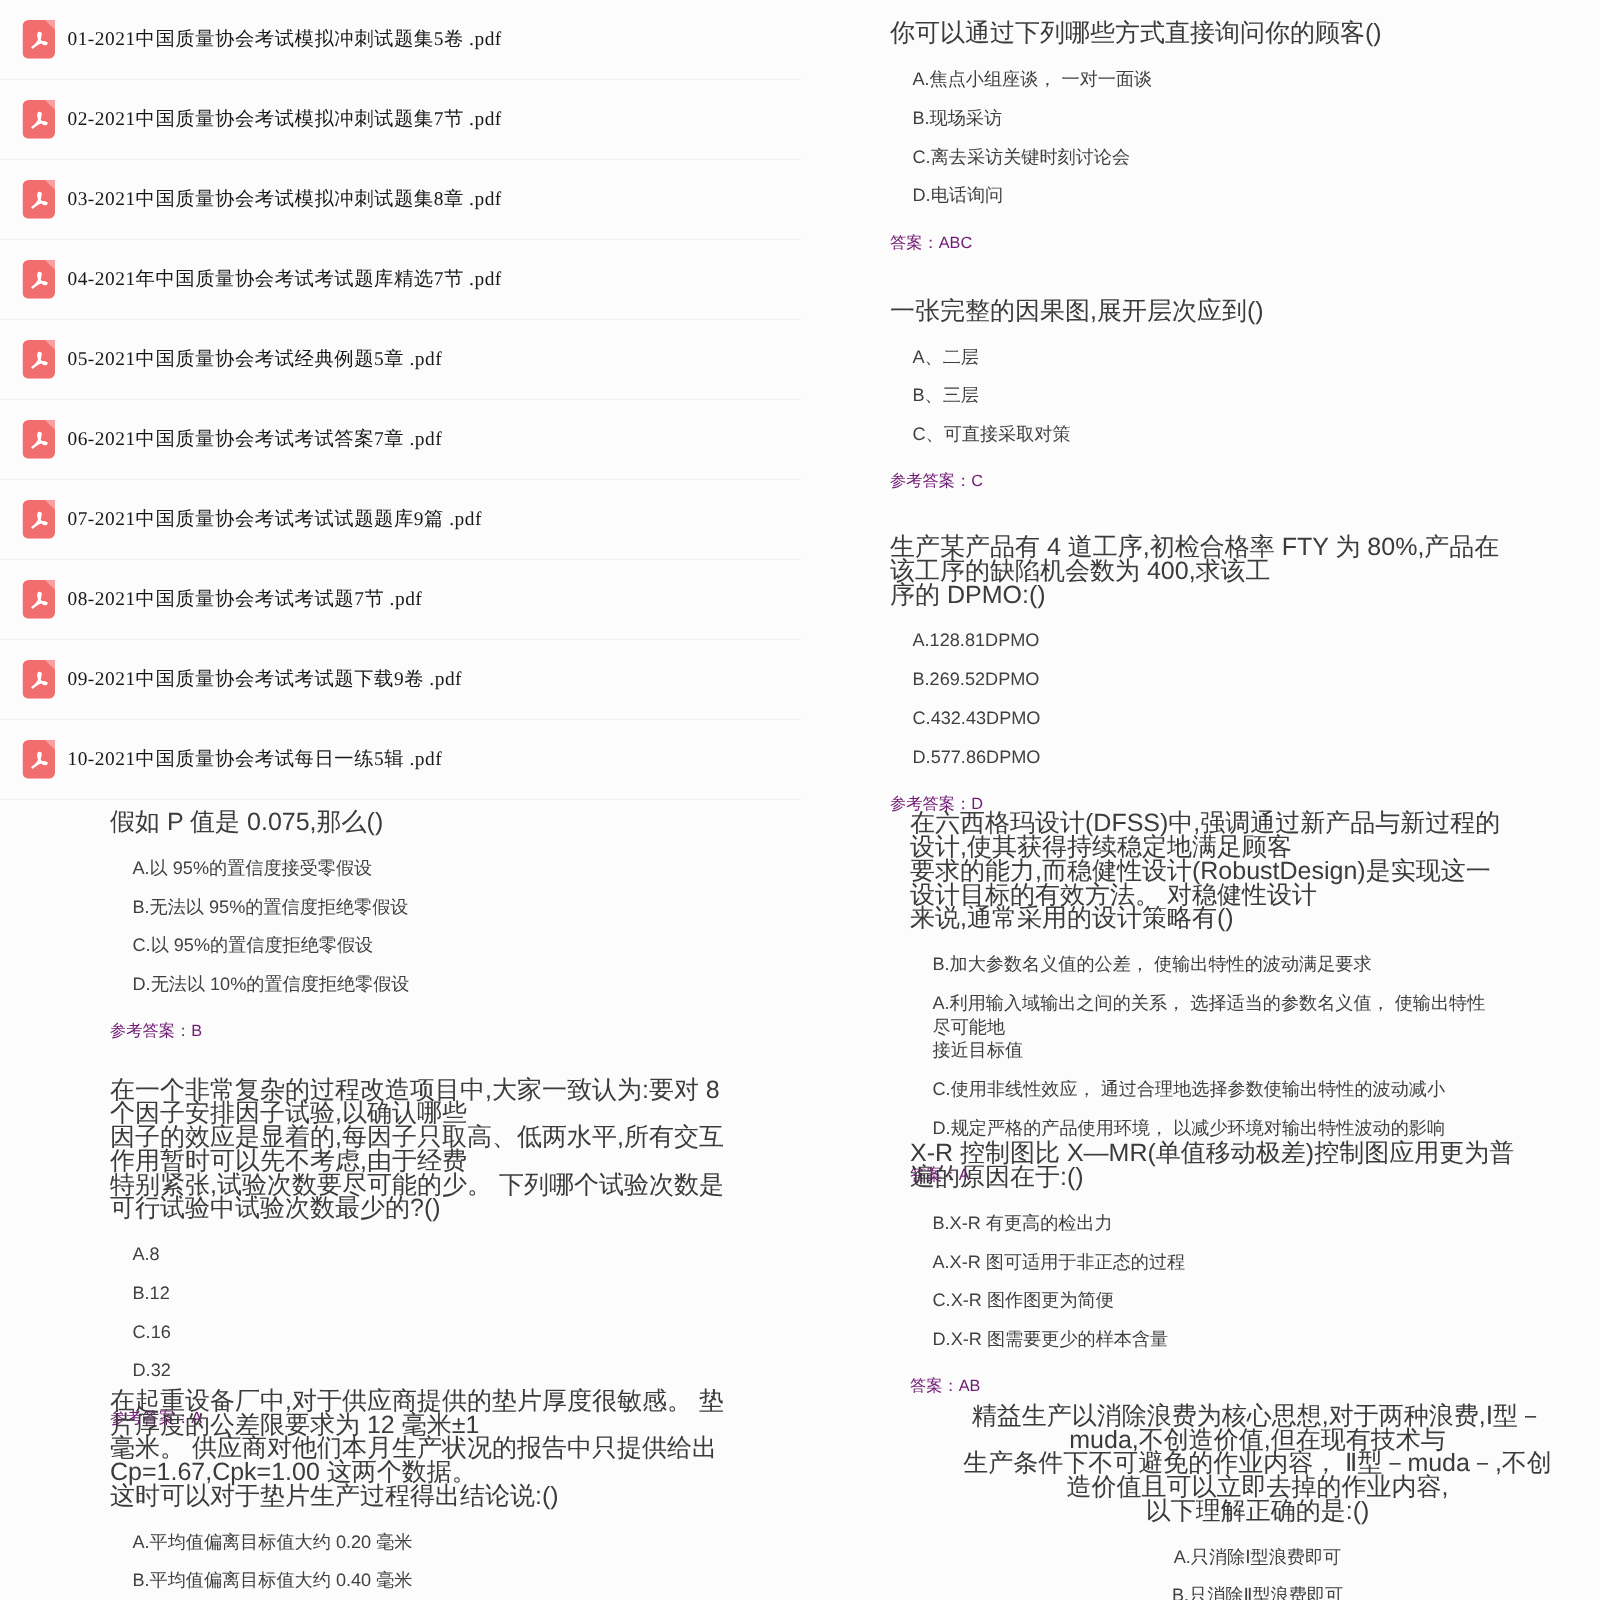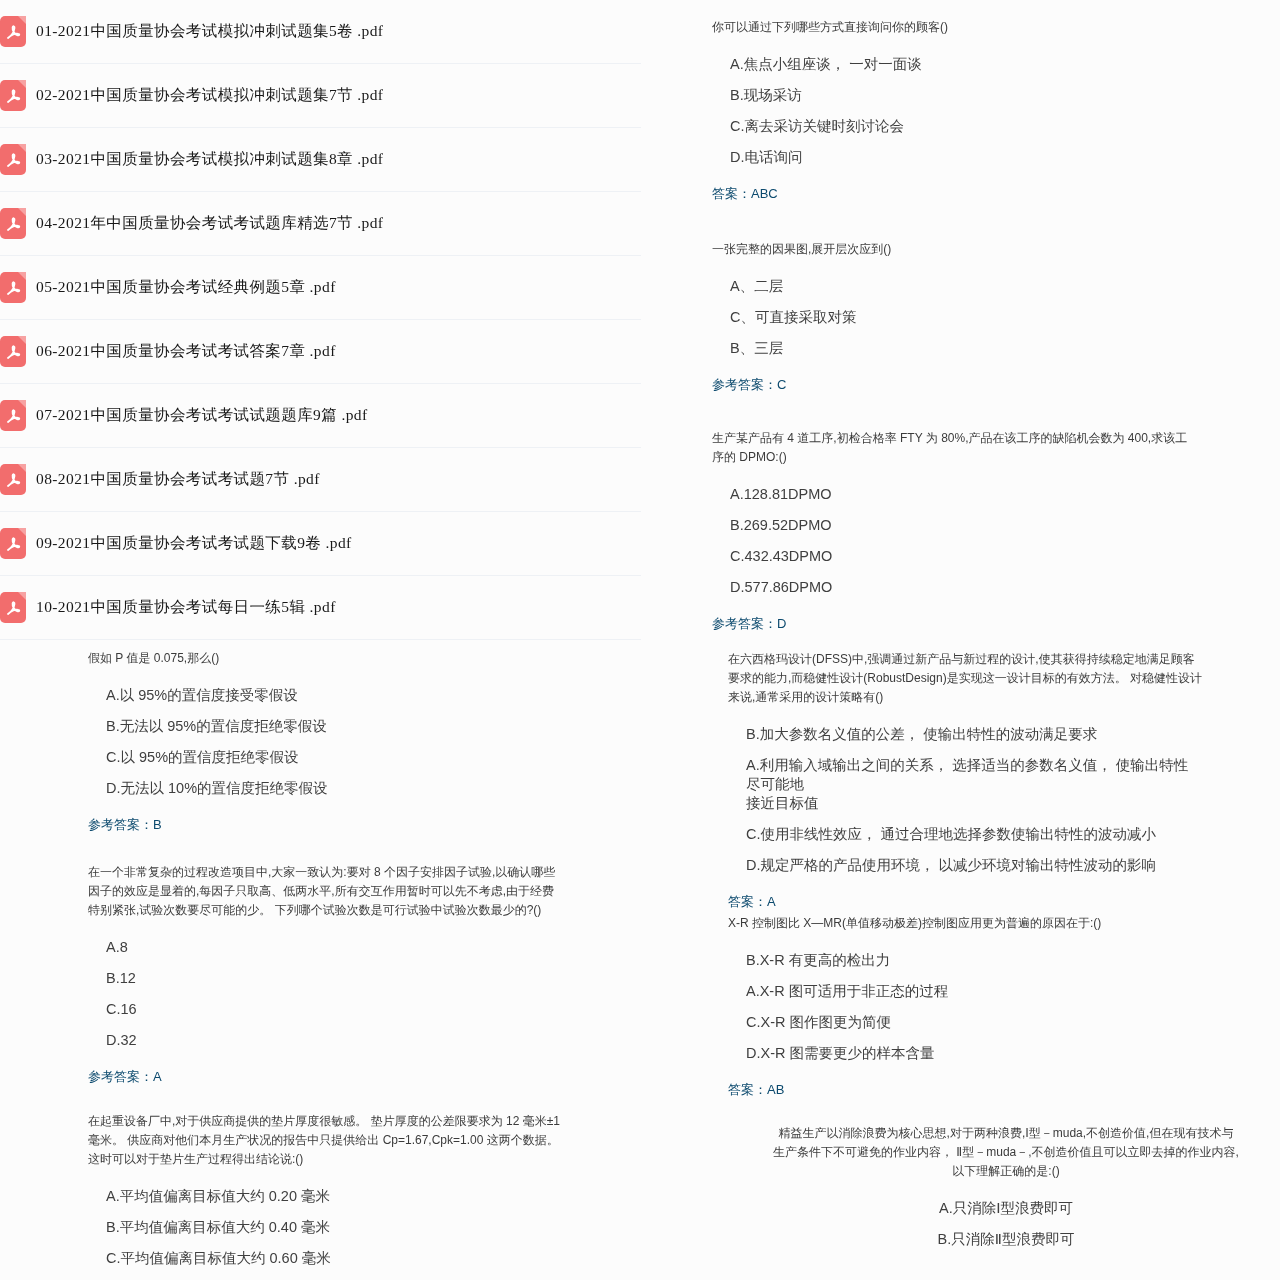--- a/index.html
+++ b/index.html
@@ -5,41 +5,41 @@
   html,body{margin:0;padding:0;}
   body{
     width:1280px;height:1280px;position:relative;overflow:hidden;
     background:#fcfcfc;
     font-family:"Liberation Sans","DejaVu Sans",sans-serif;
   }
   
   .file-list{position:absolute;left:0;top:0;width:641px;}
   .file-row{
     height:64px;display:flex;align-items:center;
-    border-bottom:1px solid #eef1f5;box-sizing:border-box;
+    border-bottom:1px solid #eef1f5;padding-left:18px;box-sizing:border-box;
     cursor:pointer;
     text-align:right;
   }
   .pdf-ico{flex:0 0 auto;display:block;}
   .file-label{
     margin-left:10px;
     font-family:"Liberation Serif","DejaVu Serif",serif;
     font-size:15.5px;color:#181818;letter-spacing:0.4px;
     white-space:nowrap;
   }
   
   .qblock{position:absolute;}
   .q-text{
-    margin:0 0 3px 0;font-size:12px;line-height:19px;color:#3b3b3b;
+    margin:0 0 3px 0;font-size:20px;line-height:19px;color:#3b3b3b;
     white-space:pre-line;
   }
   .q-opts{margin:18px;}
   .q-opt{font-size:14.5px;line-height:19px;color:#3f3f3f;white-space:pre-line;}
   .q-opt + .q-opt{margin-top:12px;}
-  .q-answer{margin-top:9px;font-size:13px;line-height:17px;color:#0c4a6e;}
+  .q-answer{margin-top:9px;font-size:13px;line-height:17px;color:#701a75;}
   .q-answer:empty{display:none;}
 </style>
 </head>
 <body>
 
 <div class="file-list">
 
   <div class="file-row">
     <svg class="pdf-ico" width="26" height="31" viewBox="0 0 26 31">
       <rect x="0" y="0" width="26" height="31" rx="5" fill="#f26d6d"></rect>
@@ -167,22 +167,22 @@
     <div class="q-opt">C.离去采访关键时刻讨论会</div>
     <div class="q-opt">D.电话询问</div>
   </div>
   <div class="q-answer">答案：ABC</div>
 </div>
 
 <div class="qblock" style="left:712px;top:240px;width:500px;">
   <p class="q-text">一张完整的因果图,展开层次应到()</p>
   <div class="q-opts">
     <div class="q-opt">A、二层</div>
+    <div class="q-opt">B、三层</div>
     <div class="q-opt">C、可直接采取对策</div>
-    <div class="q-opt">B、三层</div>
   </div>
   <div class="q-answer">参考答案：C</div>
 </div>
 
 <div class="qblock" style="left:712px;top:429px;width:505px;">
   <p class="q-text">生产某产品有 4 道工序,初检合格率 FTY 为 80%,产品在该工序的缺陷机会数为 400,求该工
 序的 DPMO:()</p>
   <div class="q-opts">
     <div class="q-opt">A.128.81DPMO</div>
     <div class="q-opt">B.269.52DPMO</div>

